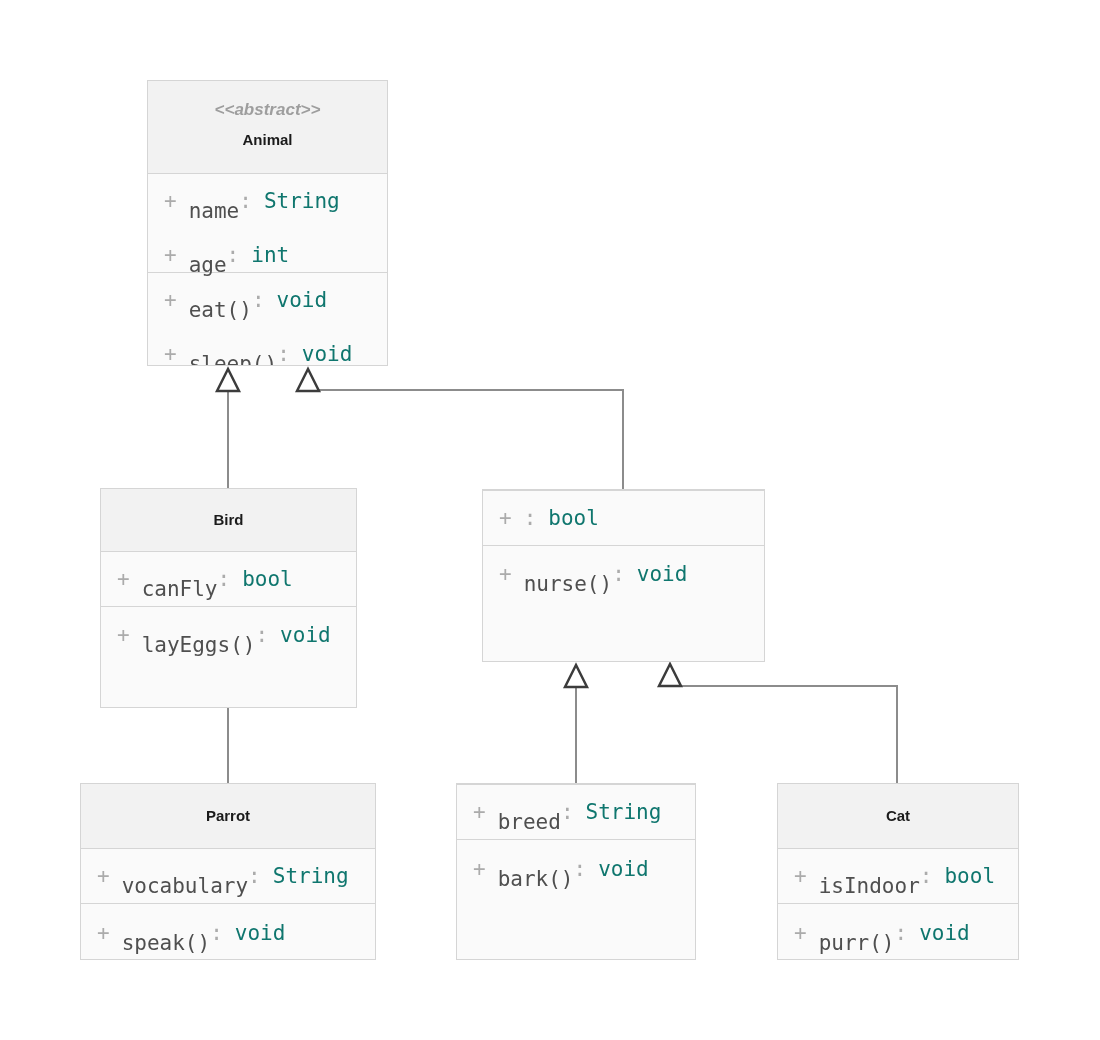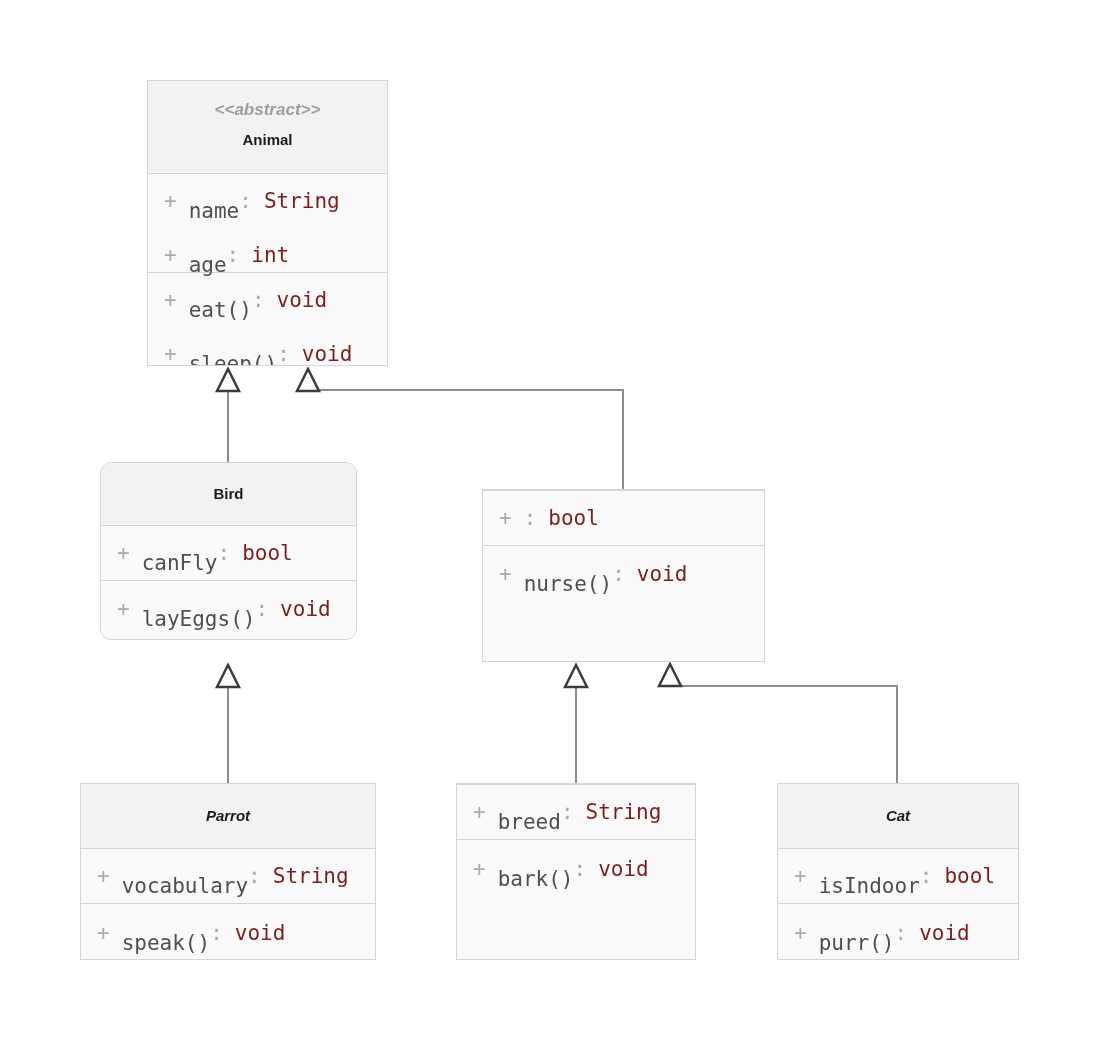--- a/index.html
+++ b/index.html
@@ -47,37 +47,37 @@
   .row{
     display:flex;align-items:center;
     font-family:"DejaVu Sans Mono", monospace;
     font-size:21px;
     white-space:pre;
     line-height:34px;
   }
   .vis{color:#ababab;margin-right:12px;}
   .mlabel{color:#4f4f4f;margin-top:20px;}
   .mcolon{color:#ababab;}
-  .mtype{color:#7f1d1d;margin-left:12px;}
+  .mtype{color:#0f766e;margin-left:12px;}
 
   
   .pos-animal{left:147px;top:80px;width:241px;height:286px;}
   .pos-animal .hdr{height:92px;}
   .pos-animal .attrs{height:99px;}
   .pos-animal .methods{height:95px;}
 
-  .pos-bird{left:100px;top:462px;width:257px;height:178px;border-radius:11px;}
+  .pos-bird{left:100px;top:488px;width:257px;height:220px;}
   .pos-mammal{left:482px;top:489px;width:283px;height:173px;}
   .pos-bird .attrs,.pos-mammal .attrs{height:55px;}
   .pos-bird .methods,.pos-mammal .methods{height:56px;}
 
   .pos-parrot{left:80px;top:783px;width:296px;height:177px;}
   .pos-dog{left:456px;top:783px;width:240px;height:177px;}
   .pos-cat{left:777px;top:783px;width:242px;height:177px;}
-  .pos-parrot .hdr,.pos-dog .hdr,.pos-cat .hdr{height:64px;font-style:italic;}
+  .pos-parrot .hdr,.pos-dog .hdr,.pos-cat .hdr{height:64px;}
   .pos-parrot .attrs,.pos-dog .attrs,.pos-cat .attrs{height:55px;}
   .pos-parrot .methods,.pos-dog .methods,.pos-cat .methods{height:58px;}
 </style>
 </head>
 <body>
 
 <div class="canvas">
 
   <svg class="edges" viewBox="0 0 1100 1040" xmlns="http://www.w3.org/2000/svg">
     <g>

